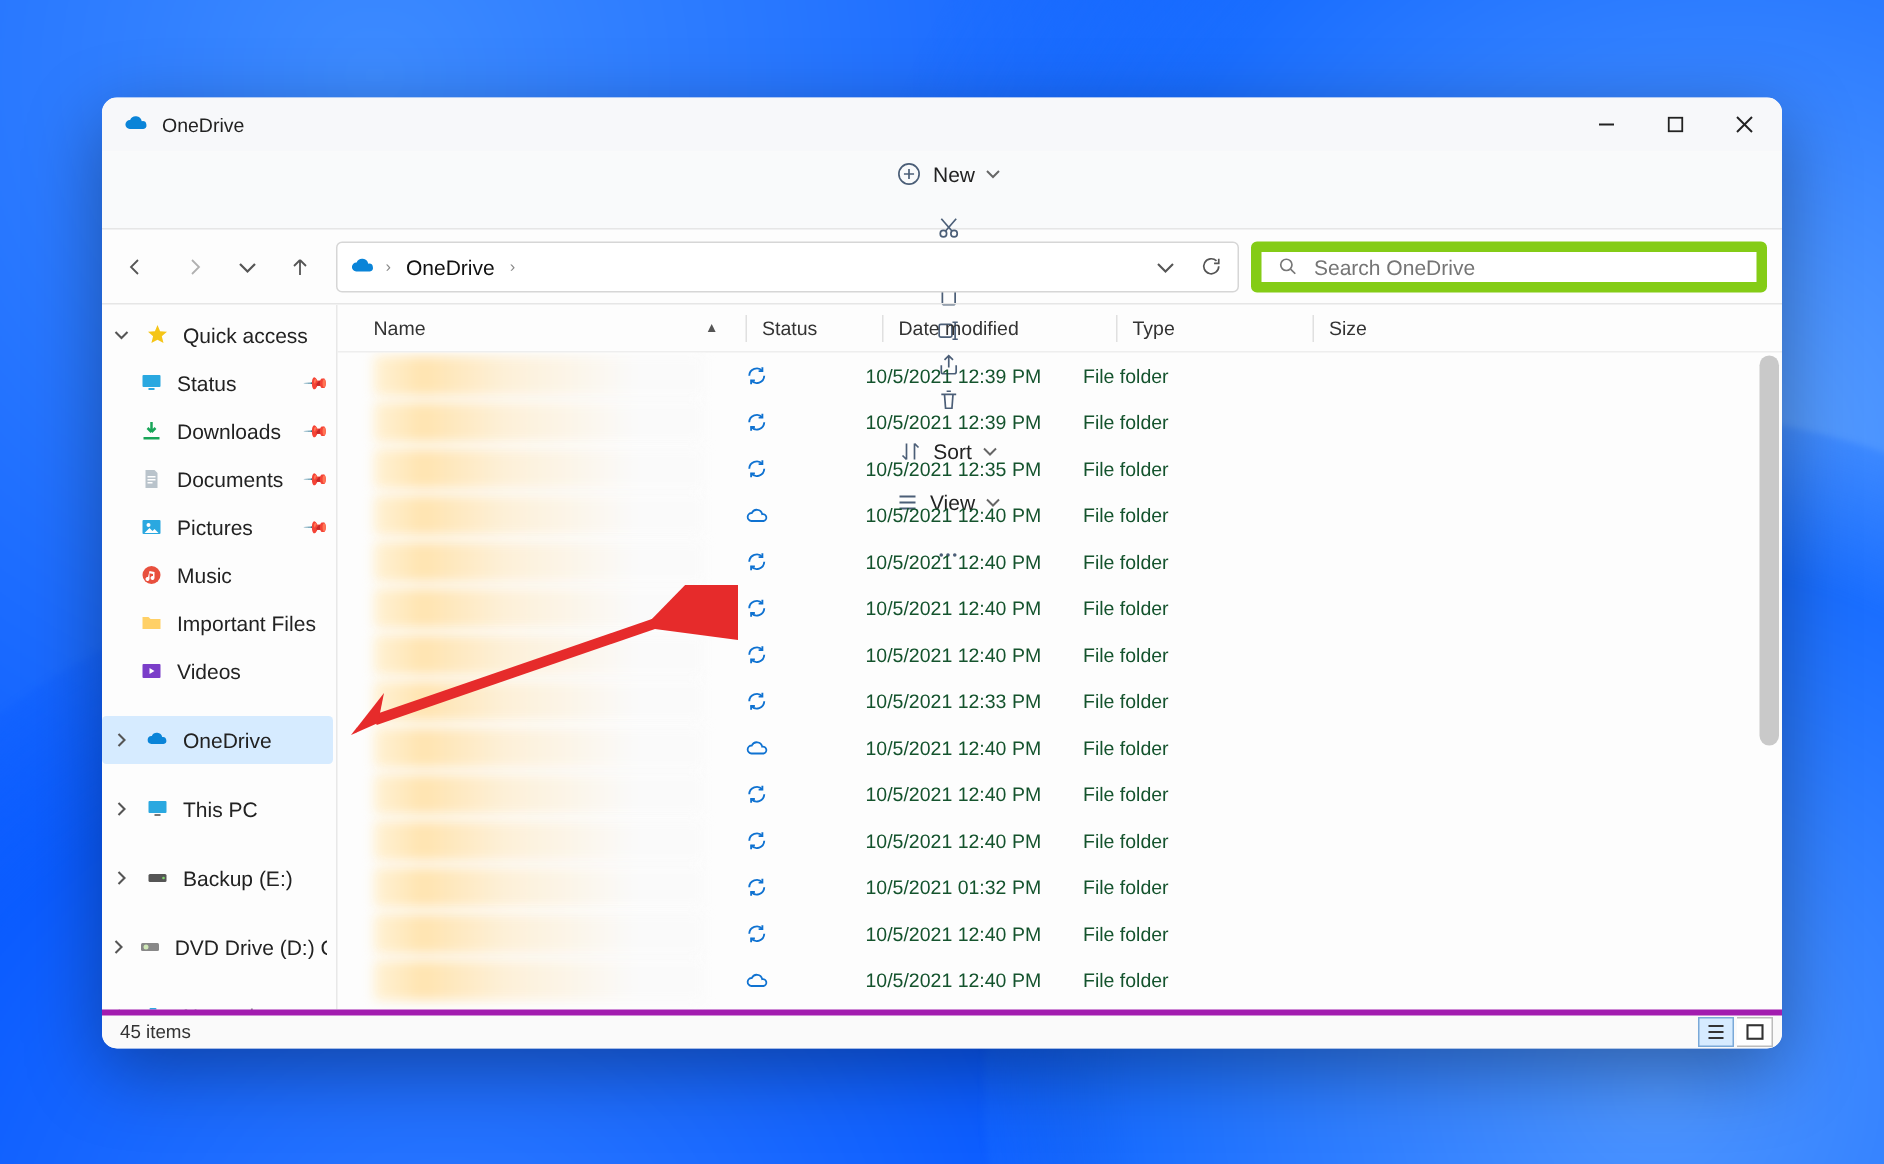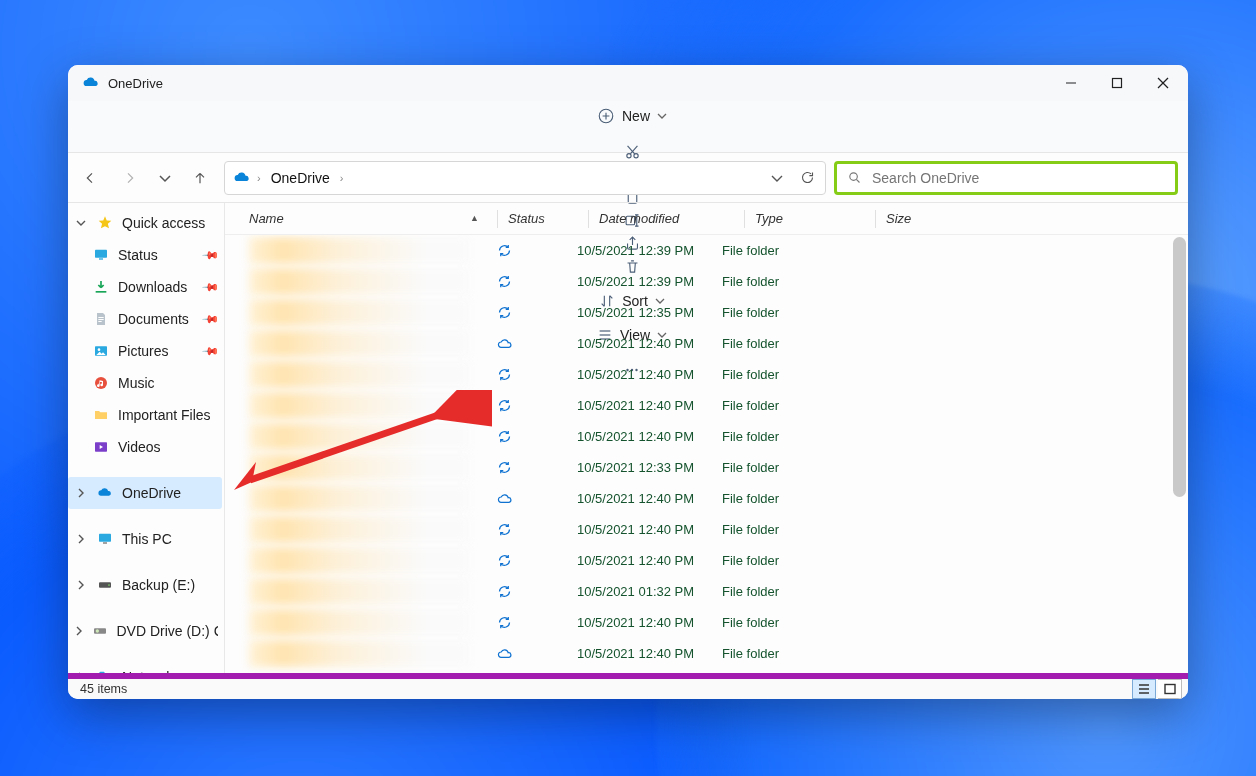--- a/index.html
+++ b/index.html
@@ -32,57 +32,57 @@
 .iconbtn { width:38px; height:34px; display:flex; align-items:center; justify-content:center; border-radius:4px; color:#4b5e77; cursor:pointer; }
 .divider-v { width:1px; height:24px; background:#dcdcdc; margin:0 6px; }
 
 .navbar { height:50px; display:flex; align-items:center; gap:8px; padding:0 10px 0 6px; border-bottom:1px solid #e6e6e6; }
 .navbtn { width:32px; height:32px; display:flex; align-items:center; justify-content:center; color:#555; border-radius:4px; cursor:pointer; }
 .addr { flex:1; height:34px; border:1px solid #d6d6d6; border-radius:4px; display:flex; align-items:center; padding:0 6px 0 8px; gap:6px; font-size:14px; background:#fff; }
 .addr .crumb { padding:2px 4px; }
 .addr .bc-sep { color:#888; font-size:11px; }
 .addr .spacer { flex:1; }
 .addr .addr-icon { width:24px; height:24px; display:flex; align-items:center; justify-content:center; color:#555; border-radius:3px; cursor:pointer; }
-.search { width:344px; height:34px; border:3px solid #84cc16; border-radius:4px; display:flex; align-items:center; padding:0 10px; gap:10px; background:#fff; }
+.search { width:344px; height:34px; border:7px solid #84cc16; border-radius:4px; display:flex; align-items:center; padding:0 10px; gap:10px; background:#fff; }
 .search input { border:none; outline:none; font-size:14px; flex:1; background:transparent; color:#222; }
 .search .sico { color:#777; }
 
 .body { flex:1; display:flex; min-height:0; }
 .sidebar { width:156px; padding:4px 2px 4px 0; overflow-y:auto; font-size:14px; color:#222; }
 .side-item { display:flex; align-items:center; gap:8px; height:32px; padding:0 4px 0 6px; border-radius:3px; cursor:pointer; white-space:nowrap; }
 .side-item.selected { background:#d6ebff; }
 .side-item .exp { width:14px; display:flex; justify-content:center; color:#555; font-size:10px; }
 .side-item .sic { width:18px; height:18px; display:flex; align-items:center; justify-content:center; }
 .side-item .pin { margin-left:auto; color:#8a8a8a; transform:rotate(45deg); font-size:11px; }
 .side-item.indent { padding-left:24px; }
 .side-gap { height:14px; }
 
 .content { flex:1; display:flex; flex-direction:column; border-left:1px solid #e8e8e8; min-width:0; }
 .colhead { height:32px; display:flex; align-items:center; font-size:13px; color:#333; border-bottom:1px solid #eee; padding-left:24px; }
-.colhead .col { display:flex; align-items:center; gap:8px;font-style:italic; }
+.colhead .col { display:flex; align-items:center; gap:8px; }
 .c-name { width:248px; }
 .c-status { width:80px; }
 .c-date { width:145px; }
 .c-type { width:120px; }
 .c-size { width:80px; }
 .colsep { width:1px; height:18px; background:#e0e0e0; margin-right:10px; }
 .sort-indicator { font-size:9px; color:#555; position:relative; top:-1px; }
 
 .filelist { flex:1; overflow:auto; position:relative; padding-left:0; }
 .row { height:31px; display:flex; align-items:center; font-size:13px; color:#14532d; padding-left:24px; }
 .row .c-name { position:relative; height:100%; }
 .blur { position:absolute; left:0; top:2px; height:27px; width:220px;
   background:linear-gradient(90deg,#fff2d6 0%,#ffe4b0 15%,#fdf0d8 40%,#fafafa 80%);
   filter:blur(4px); border-radius:3px; }
 .row .c-status { display:flex; align-items:center; }
 .status-sync { color:#0f72d1; }
 .status-cloud { color:#0f72d1; }
 .scrollbar-thumb { position:absolute; right:2px; top:2px; width:13px; height:260px; background:#c9c9c9; border-radius:7px; }
 
-.statusbar { height:26px; border-top:6px solid #a21caf; display:flex; align-items:center; padding:0 6px 0 12px; font-size:12.5px; color:#333; background:#fafafa; }
+.statusbar { height:26px; border-top:4px solid #a21caf; display:flex; align-items:center; padding:0 6px 0 12px; font-size:12.5px; color:#333; background:#fafafa; }
 .view-toggles { margin-left:auto; display:flex; gap:2px; }
 .vtog { width:24px; height:20px; border:1px solid #bcbcbc; display:flex; align-items:center; justify-content:center; cursor:pointer; background:#fff; }
 .vtog.active { background:#d6ebff; border-color:#7aa9d8; }
 .vtog + .vtog { border-left:none; }
 
 
 .arrow { position:absolute; pointer-events:none; }
 
 svg { display:block; }
 </style>

